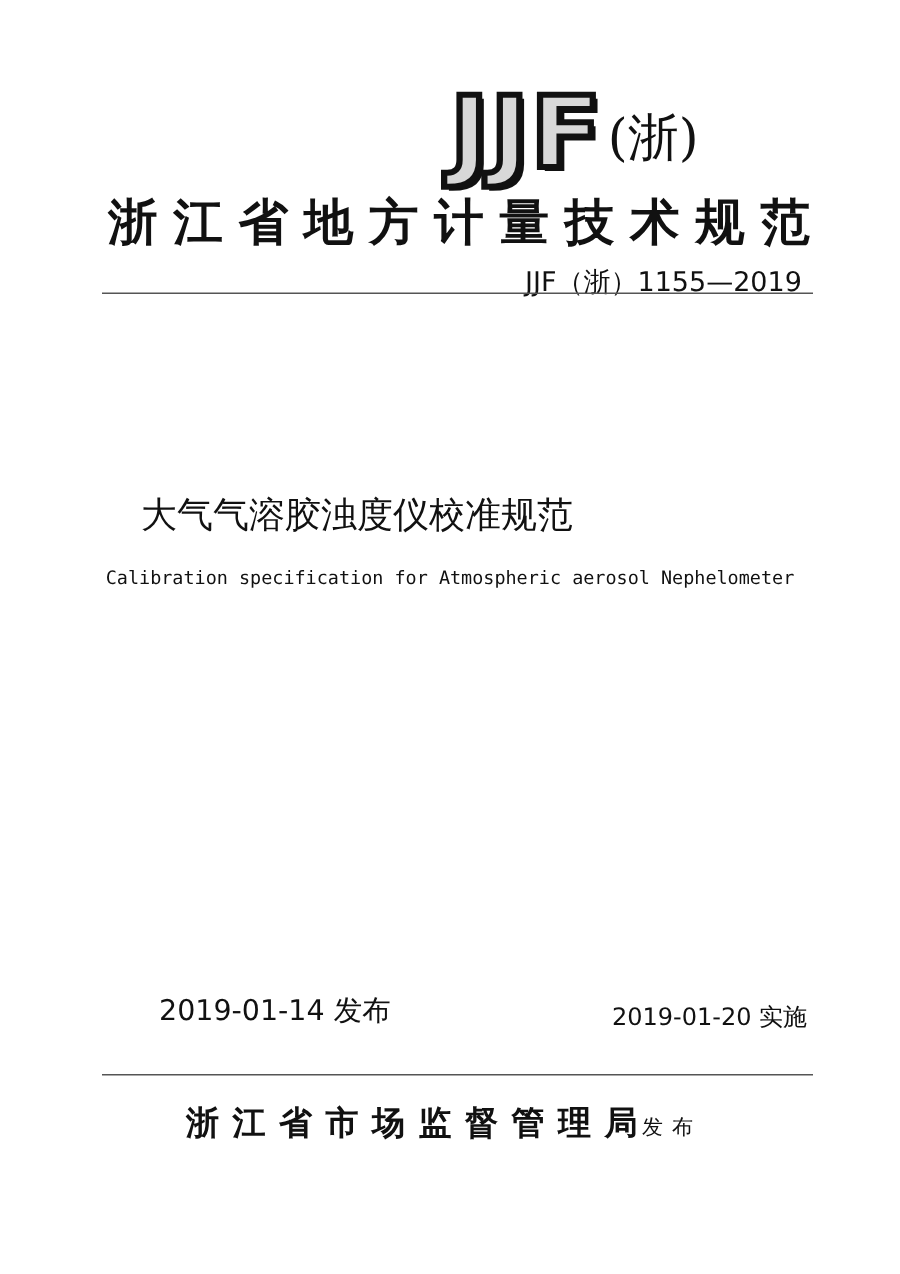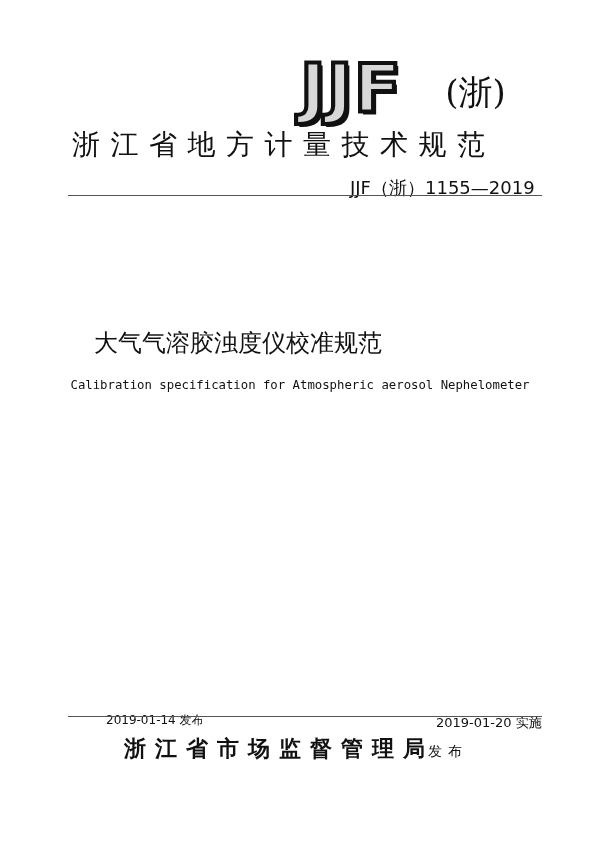--- a/index.html
+++ b/index.html
@@ -1,30 +1,30 @@
 <!DOCTYPE html>
 <html><head>
 <meta charset="utf-8">
 <style>
   html, body { margin:0; padding:0; background:#ffffff; }
   body { width:600px; height:849px; position:relative; overflow:hidden; color:#111; font-family:"DejaVu Sans", sans-serif; }
   .abs { position:absolute; }
-  .logo { left:300px; top:58px; height:62px; display:flex; align-items:flex-end;gap:40px; }
+  .logo { left:300px; top:58px; height:62px; display:flex; align-items:flex-end; }
   .logo-letters { font-family:"DejaVu Sans", sans-serif; font-weight:bold; font-size:66px; line-height:62px; letter-spacing:1px;
     color:#d8d8d8; -webkit-text-stroke:4px #111; text-shadow:3px 3px 0 #111; transform:scaleX(1.05); transform-origin:left bottom; }
   .logo-prov { font-family:"DejaVu Serif", serif; font-size:34px; line-height:40px; margin-left:8px; margin-bottom:8px; color:#111; }
-  .org-title { left:72px; top:126px; width:470px; font-family:"DejaVu Serif", serif; font-weight:normal; font-size:28px; letter-spacing:10.5px; white-space:nowrap; }
+  .org-title { left:72px; top:126px; width:470px; font-family:"DejaVu Serif", serif; font-weight:bold; font-size:33px; letter-spacing:10.5px; white-space:nowrap; }
   .std-no { left:350px; top:176px; font-size:18px; }
   .rule { left:68px; width:474px; height:0; border-top:1.5px solid #555; }
   .rule1 { top:195px; }
   .rule2 { top:716px; }
   .zh-title { left:0; width:476px; top:327px; text-align:center; font-size:24px; }
   .en-title { left:0; width:600px; top:378px; text-align:center; font-family:"DejaVu Sans Mono", monospace; font-size:12.3px; }
-  .issue-date { left:106px; top:712px; font-size:12px; }
-  .impl-date { left:408px; top:714px; font-size:13px;margin-left:28px; }
+  .issue-date { left:106px; top:661px; font-size:19px; }
+  .impl-date { left:408px; top:668px; font-size:16px; }
   .publisher { left:124px; top:720px; font-family:"DejaVu Serif", serif; font-weight:bold; font-size:22px; letter-spacing:9px; white-space:nowrap;margin-top:14px; }
   .publisher-suffix { font-family:"DejaVu Sans", sans-serif; font-weight:normal; font-size:14px; letter-spacing:6px; margin-left:-6px; }
 </style>
 </head>
 <body>
 
 <div class="abs logo">
   <span class="logo-letters">JJF</span>
   <span class="logo-prov">(浙)</span>
 </div>

